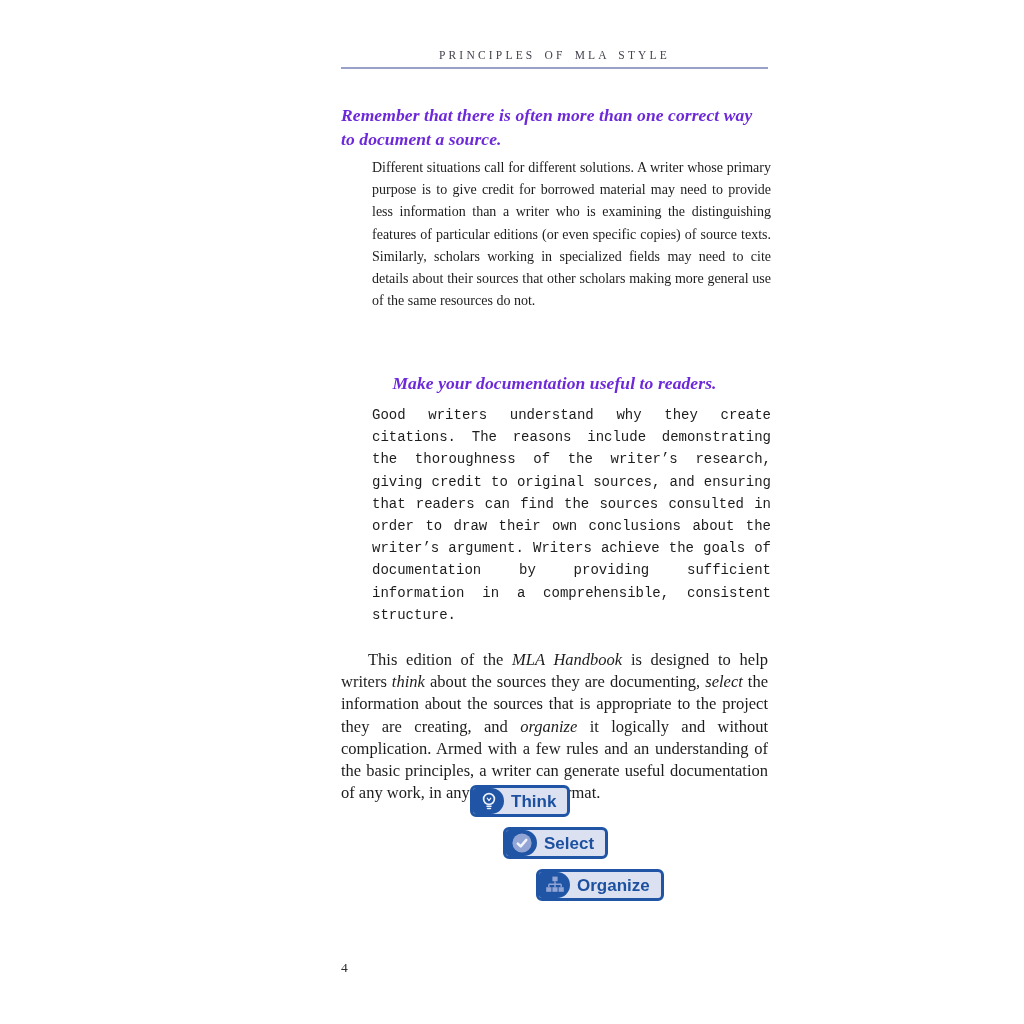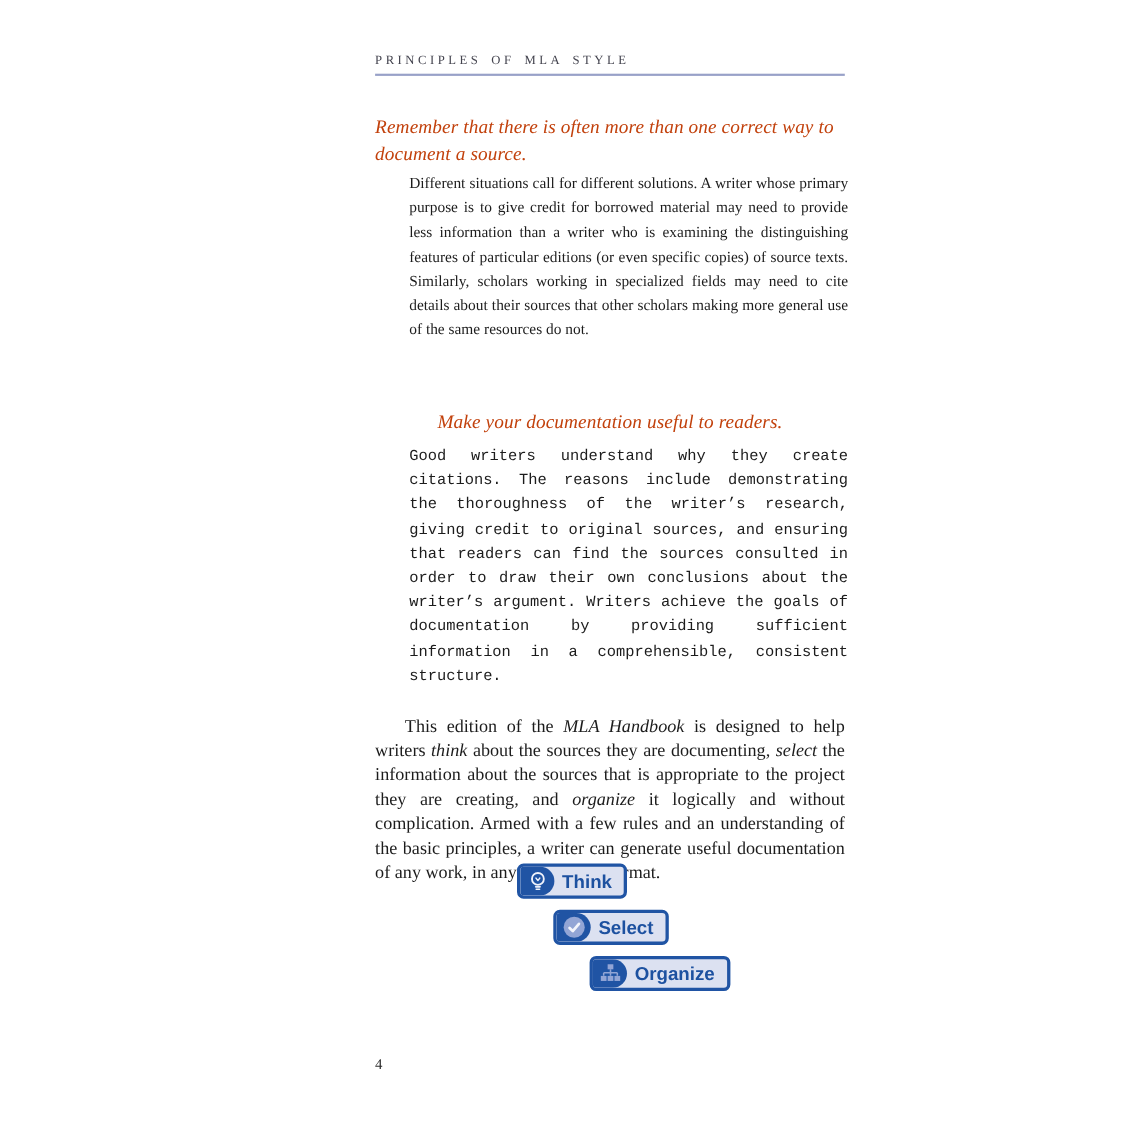--- a/index.html
+++ b/index.html
@@ -15,36 +15,36 @@
     background:#ffffff;
     font-family:"Liberation Serif", serif;
     color:var(--ink);
     position:relative;
     overflow:hidden;
   }
   .abs{position:absolute;}
 
   .running-head{
     left:341px; top:49px; width:427px;
-    text-align:left;
+    text-align:center;
     font-size:11.5px;
     letter-spacing:3.2px;
     word-spacing:3px;
     color:#43434e;
   }
   .head-rule{
     left:341px; top:67px; width:427px; height:2px;
     background:var(--rule);
   }
 
   .section-heading{
     left:341px; width:427px;
-    font-weight:normal; font-style:italic;
+    font-weight:bold; font-style:italic;
     font-size:17.5px; line-height:23.5px;
-    color:#c2410c;
+    color:#6d28d9;
     letter-spacing:.1px;
   }
   .h1{ top:104px; }
   .h2{ top:372px;text-align:center; }
 
   .body-para{
     left:372px; width:399px;
     font-size:14px; line-height:22.2px;
     text-align:justify;
     color:var(--ink);

